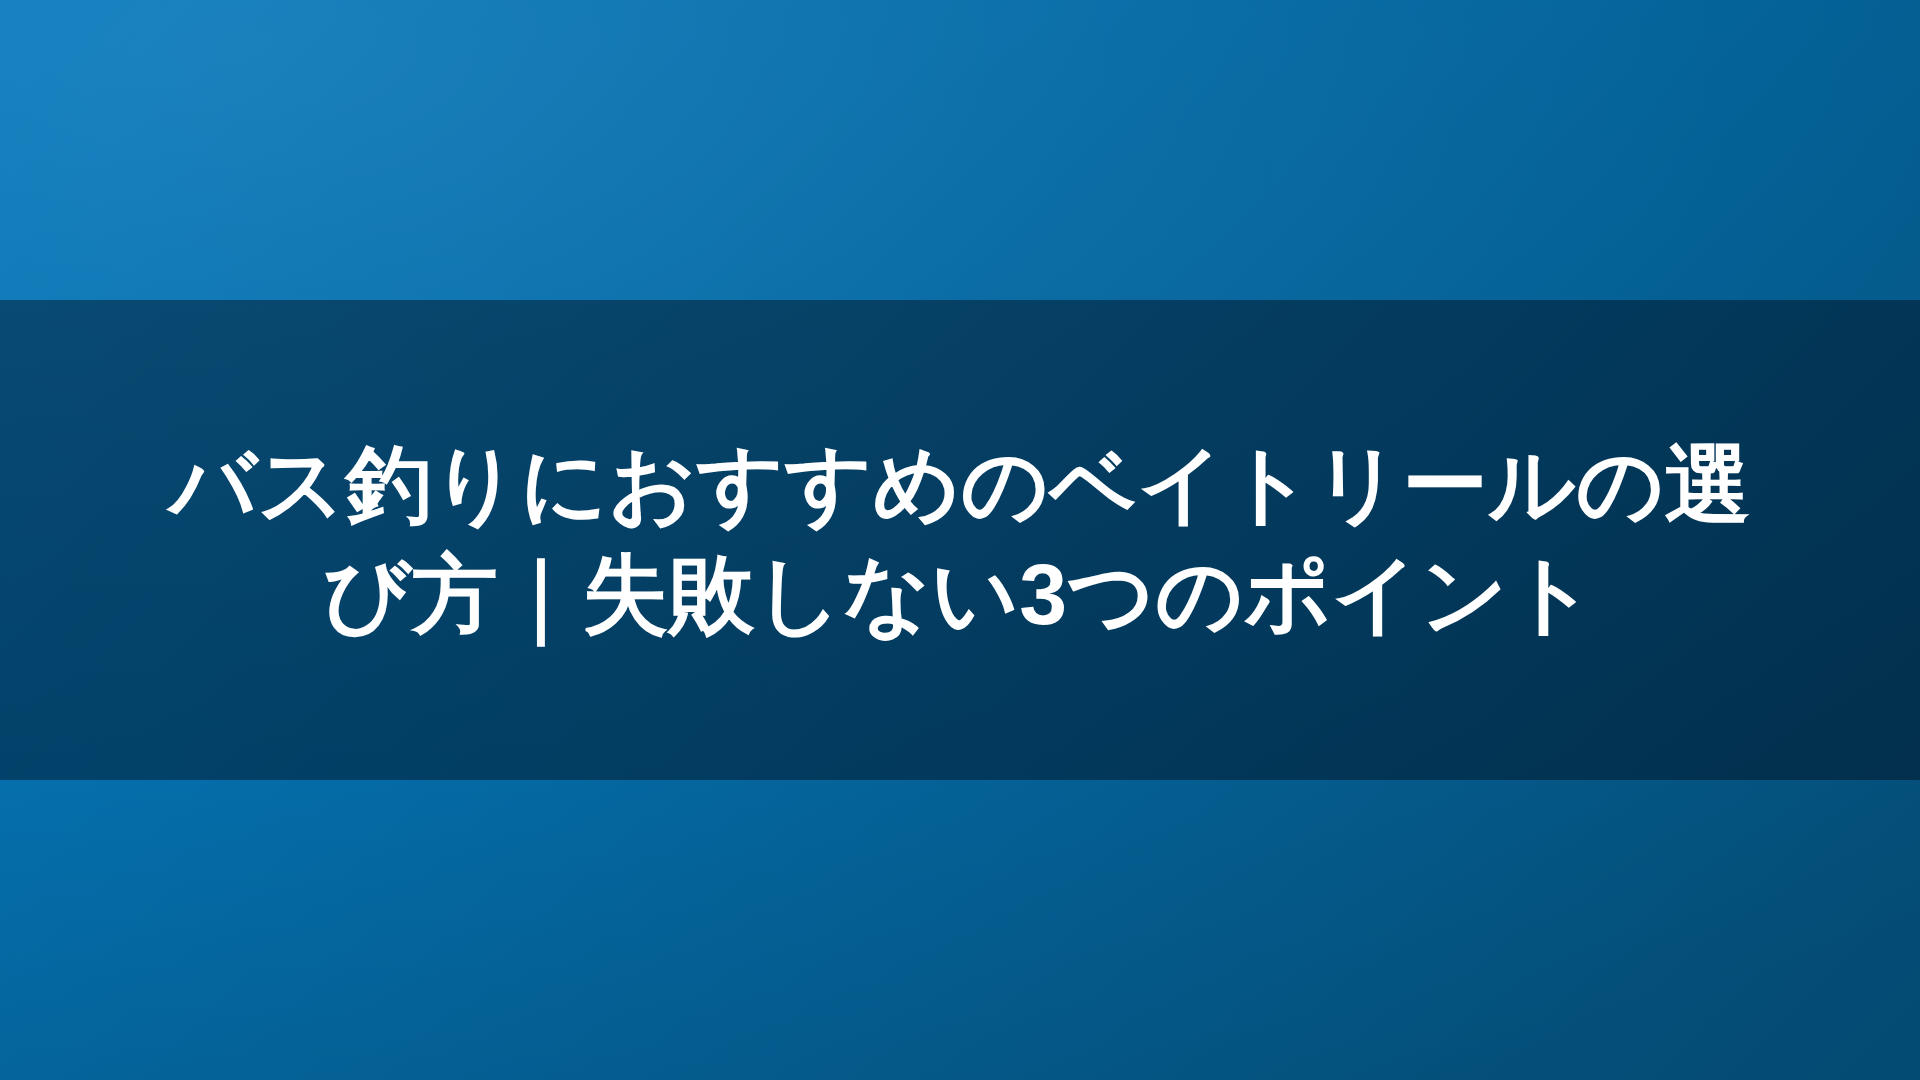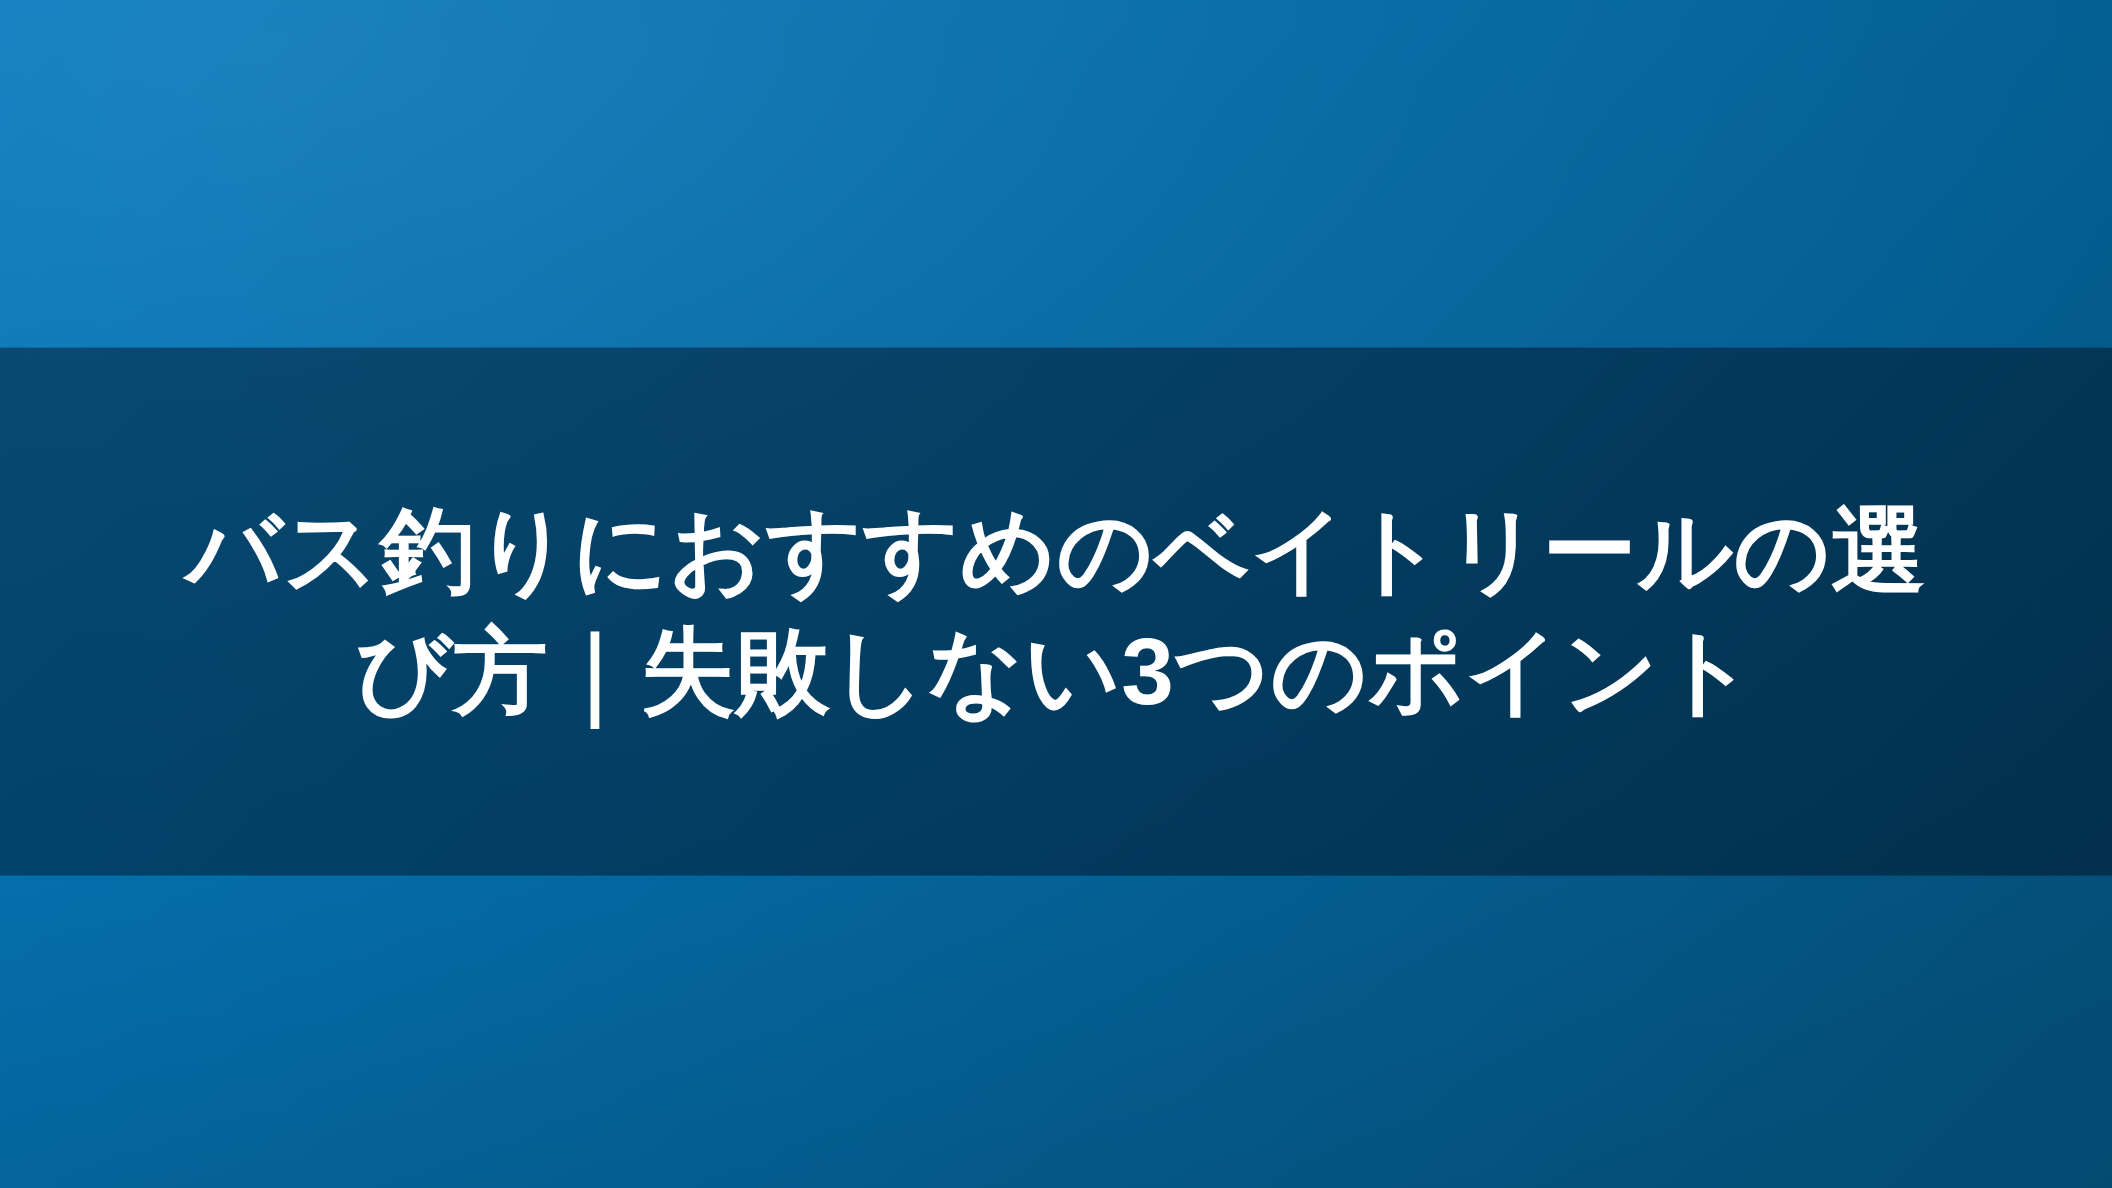--- a/index.html
+++ b/index.html
@@ -63,17 +63,17 @@
   }
 </style>
 </head>
 <body>
 
 <div id="card">
 
   <div id="bg-gradient" style="background: linear-gradient(135deg, rgb(5, 121, 189) 0%, rgb(4, 83, 127) 100%);"></div>
   <div id="bg-sheen"></div>
 
-  <div id="title-band" style="top: 300px; height: 480px; margin-top: 16px;">
+  <div id="title-band" style="top: 300px; height: 480px;">
     <h1 id="title-text" style="color: rgb(255, 255, 255);">バス釣りにおすすめのベイトリールの選び方｜失敗しない3つのポイント</h1>
   </div>
 
 </div>
 
 </body></html>

